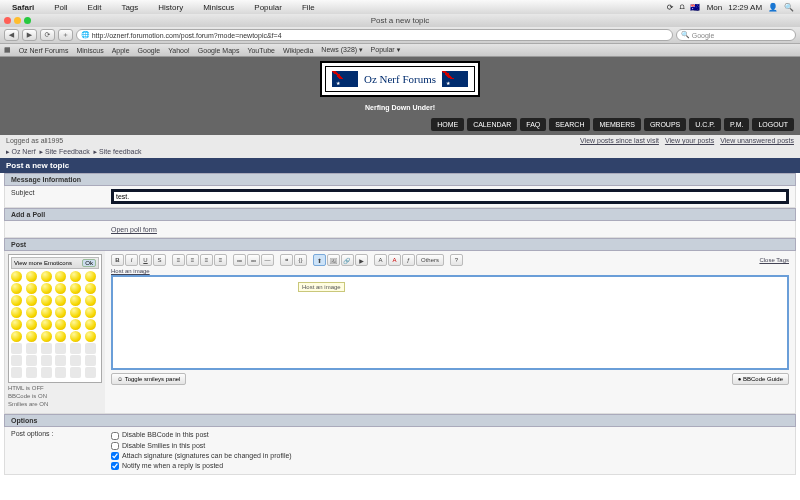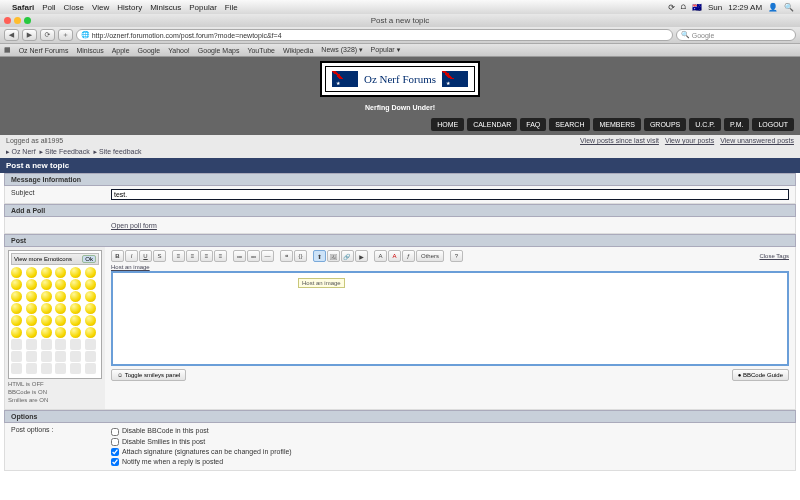--- a/index.html
+++ b/index.html
@@ -1,21 +1,21 @@
 <!DOCTYPE html>
 <html><head>
 <meta charset="utf-8">
 <style>
 * { margin: 0; padding: 0; box-sizing: border-box; font-family: "Lucida Grande", Arial, sans-serif; }
 body { background: #6b6b6b; font-size: 9px; width: 800px; height: 500px; overflow: hidden; }
 
 
 .menubar { height: 14px; background: linear-gradient(#fafafa,#d8d8d8); display: flex; align-items: center; padding: 0 6px; font-size: 8px; color: #222; }
 .menubar .apple { margin-right: 6px; font-size: 9px; }
-.menubar .mitem { margin-right: 8px; cursor: default; }
+.menubar .mitem { margin-right: 20px; cursor: default; }
 .menubar .mstatus { margin-left: auto; display: flex; gap: 6px; align-items: center; }
 
 
 .titlebar { height: 13px; background: linear-gradient(#e8e8e8,#cfcfcf); display: flex; align-items: center; justify-content: center; font-size: 8px; color: #444; position: relative; }
 .titlebar .tbtns { position: absolute; left: 4px; display: flex; gap: 3px; }
 .tbtn { width: 7px; height: 7px; border-radius: 50%; }
 .tbtn.r { background: #ff5f56; } .tbtn.y { background: #ffbd2e; } .tbtn.g { background: #27c93f; }
 
 .toolbar { height: 17px; background: linear-gradient(#e8e8e8,#cfcfcf); display: flex; align-items: center; padding: 0 4px; gap: 3px; border-bottom: 1px solid #aaa; }
 .navbtn { width: 15px; height: 12px; background: linear-gradient(#fdfdfd,#dcdcdc); border: 1px solid #aaa; border-radius: 3px; display: flex; align-items: center; justify-content: center; font-size: 7px; color: #555; }
@@ -46,21 +46,21 @@
 
 .crumbs { background: #eaeaea; padding: 2px 6px; font-size: 7px; color: #445; }
 .crumbs span { color: #445; }
 
 .band { background: #30426a; color: #fff; font-size: 8px; font-weight: bold; padding: 3px 6px; }
 .section { background: #c8d0da; color: #333; font-size: 7px; font-weight: bold; padding: 2px 6px; border: 1px solid #aab; }
 
 .row { display: flex; border: 1px solid #ddd; border-top: none; background: #f7f7f7; }
 .row .lbl { width: 100px; padding: 3px 6px; font-size: 7px; color: #333; }
 .row .val { flex: 1; padding: 3px 6px; }
-.row input[type=text] { width: 100%; border: 1px solid #0f172a; font-size: 7px; padding: 1px 2px; }
+.row input[type=text] { width: 100%; border: 3px solid #0f172a; font-size: 7px; padding: 1px 2px; }
 .row a { font-size: 7px; color: #445; text-decoration: underline; }
 
 .editor-row { display: flex; border: 1px solid #ddd; border-top: none; background: #f7f7f7; }
 .smileys { width: 100px; background: #eee; padding: 3px; }
 .smiley-box { border: 1px solid #aaa; background: #fff; padding: 2px; }
 .smiley-head { background: linear-gradient(#eee,#ddd); font-size: 6px; padding: 1px 2px; display: flex; align-items: center; justify-content: space-between; border: 1px solid #bbb; }
 .smiley-grid { display: grid; grid-template-columns: repeat(6,1fr); gap: 1px; padding: 2px 0; }
 .sm { width: 11px; height: 11px; border-radius: 50%; background: radial-gradient(circle at 35% 30%,#fff89a,#f6d700 60%,#d8a800); font-size: 6px; display: flex; align-items: center; justify-content: center; }
 .sm.alt { background: #e8e8e8; border-radius: 2px; }
 .smiley-notes { font-size: 6px; color: #666; padding: 2px 0; line-height: 1.3; }
@@ -83,31 +83,31 @@
 .options-row .val label { display: block; font-size: 7px; color: #333; padding: 1px 0; }
 .options-row input[type=checkbox] { vertical-align: middle; margin-right: 3px; width: 8px; height: 8px; }
 </style>
 </head>
 <body>
 
 <div class="menubar">
   <span class="apple"></span>
   <span class="mitem" style="font-weight:bold">Safari</span>
   <span class="mitem">Poll</span>
-  <span class="mitem">Close</span>
-  <span class="mitem">View</span>
+  <span class="mitem">Edit</span>
+  <span class="mitem">Tags</span>
   <span class="mitem">History</span>
   <span class="mitem">Miniscus</span>
   <span class="mitem">Popular</span>
   <span class="mitem">File</span>
   <div class="mstatus">
     <span>⟳</span>
     <span>⩍</span>
     <span>🇦🇺</span>
-    <span>Sun</span>
+    <span>Mon</span>
     <span>12:29 AM</span>
     <span>👤</span>
     <span>🔍</span>
   </div>
 </div>
 
 <div class="titlebar">
   <div class="tbtns">
     <div class="tbtn r"></div>
     <div class="tbtn y"></div>

